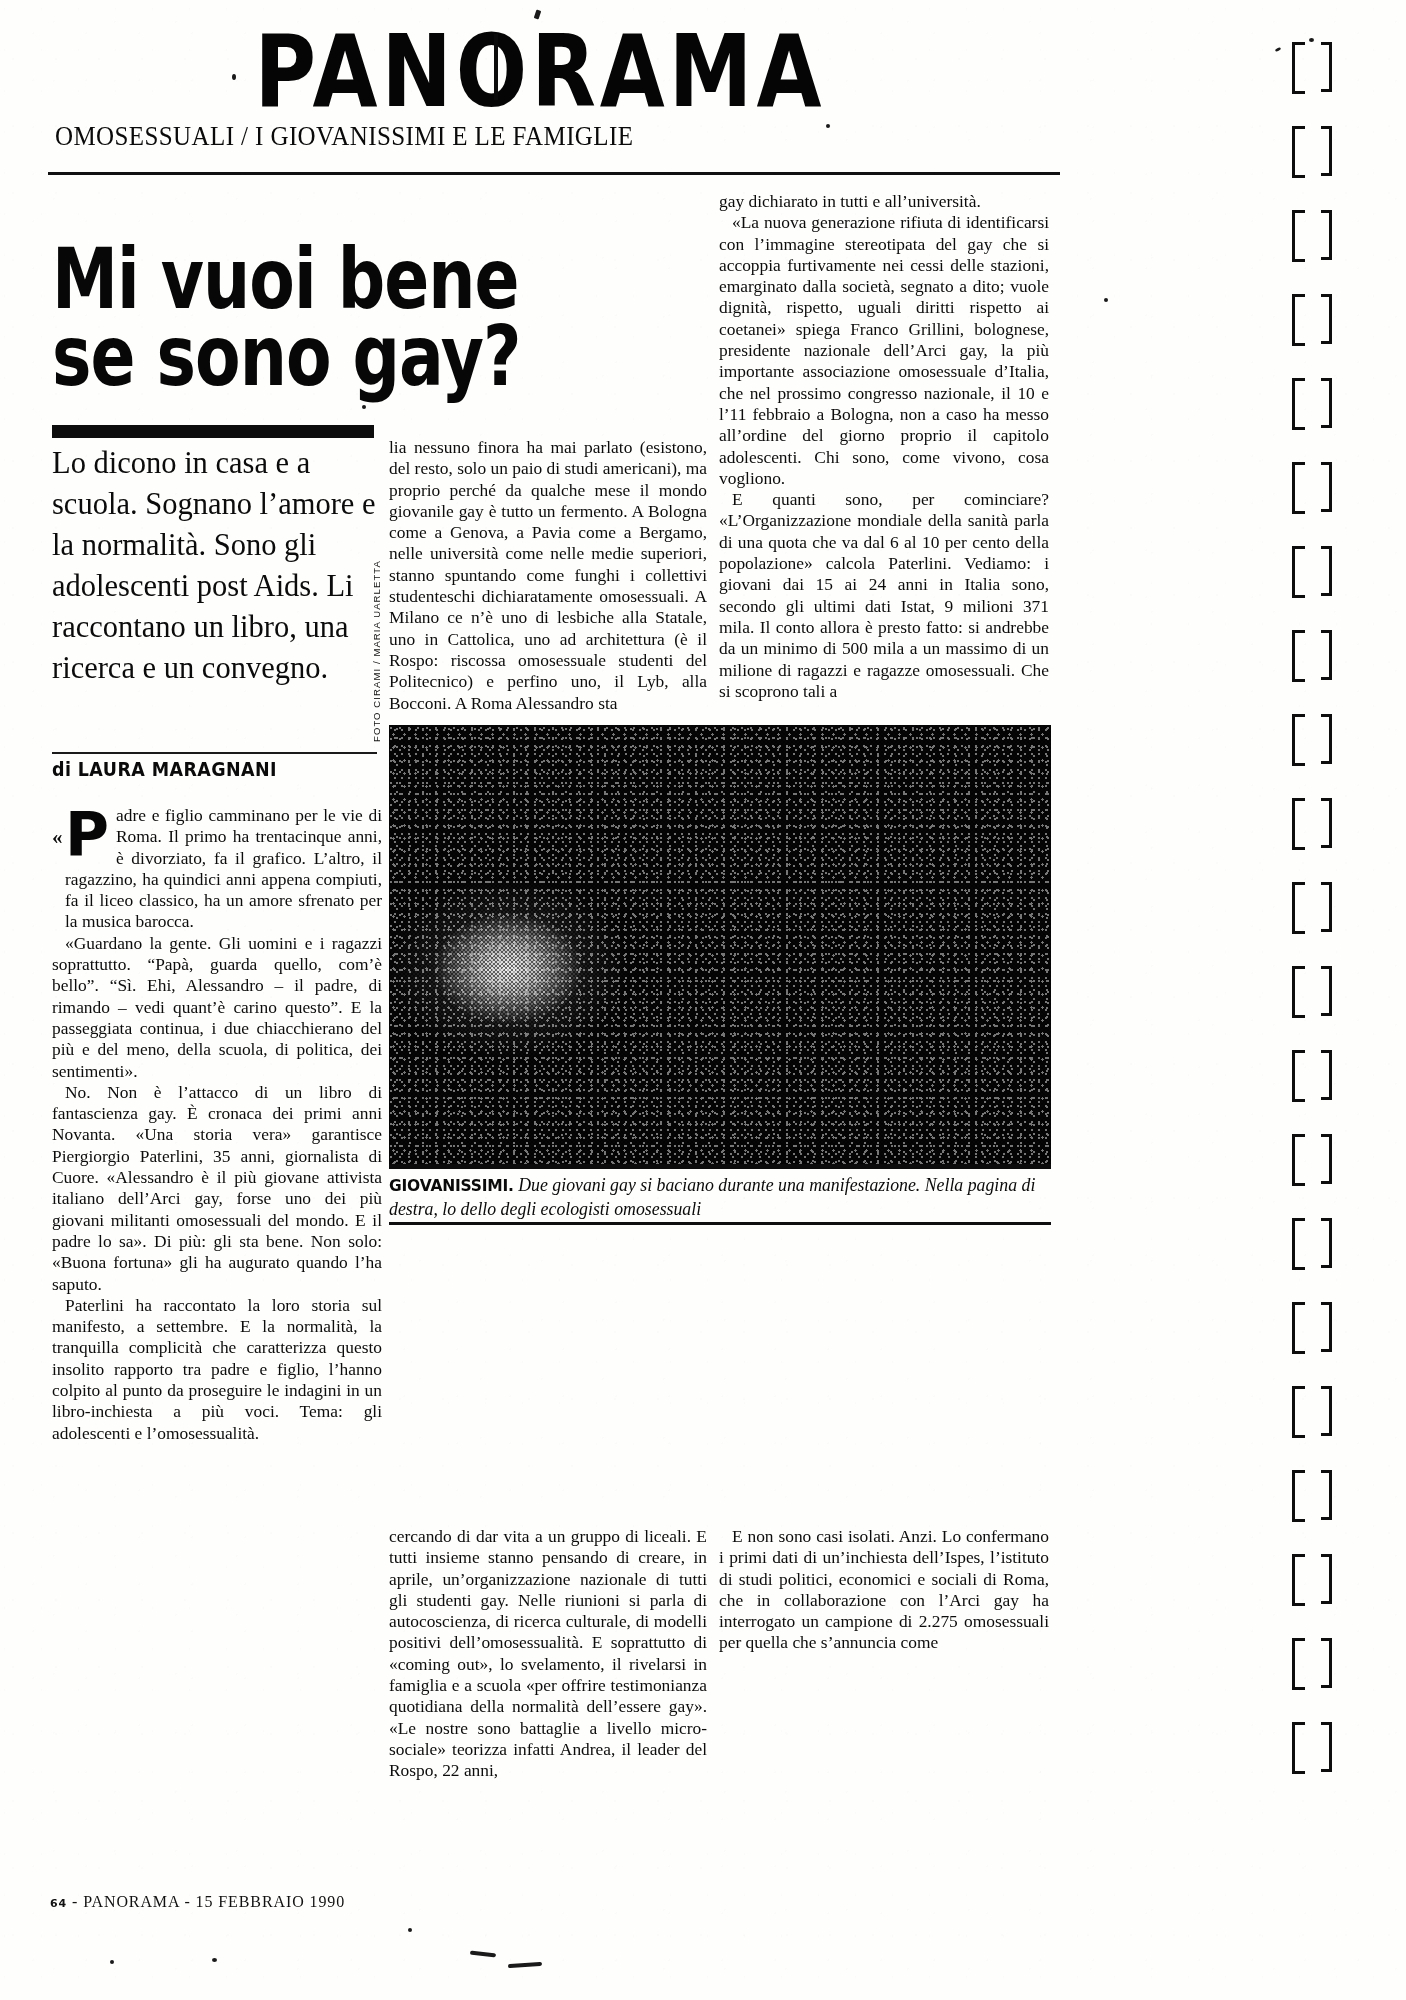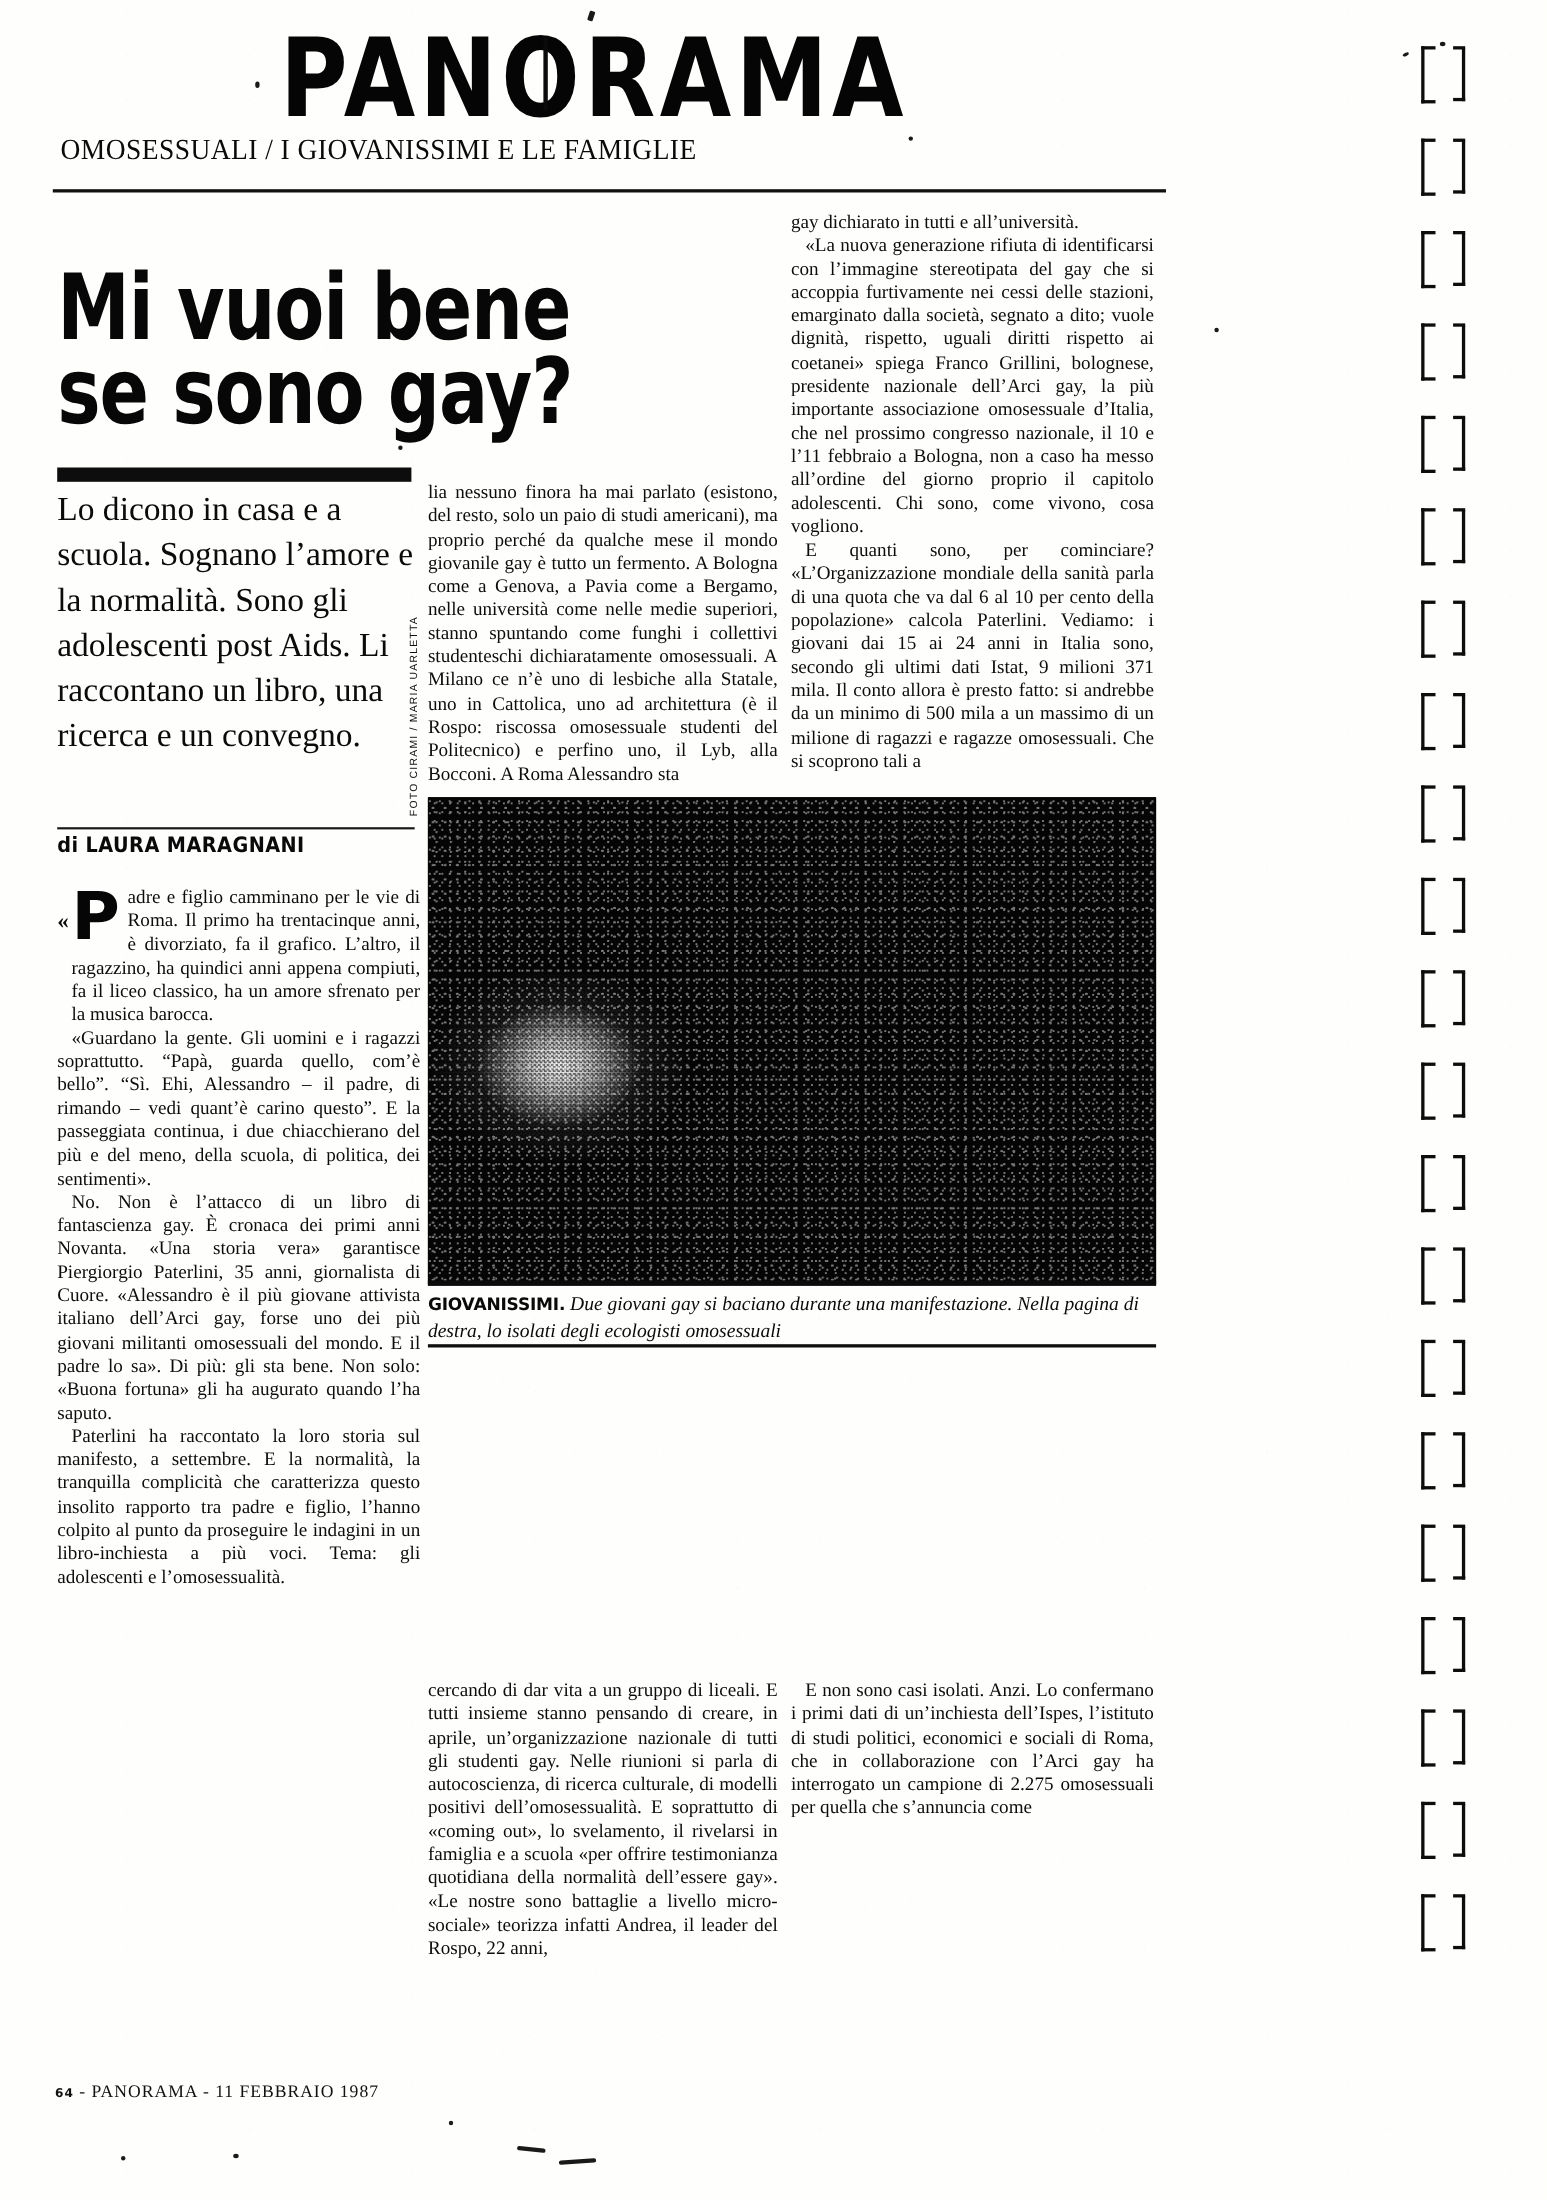--- a/index.html
+++ b/index.html
@@ -215,35 +215,35 @@
 
   <div class="photo">
     <div class="p-noise"></div>
     <div class="halftone"></div>
     <div class="speck"></div>
   </div>
   <div class="photocredit">FOTO CIRAMI / MARIA UARLETTA</div>
 
   <div class="cap-rule-top"></div>
   <div class="caption">
-    <b>GIOVANISSIMI.</b><span> Due giovani gay si baciano durante una manifestazione. Nella pagina di destra, lo isolati degli ecologisti omosessuali</span>
+    <b>GIOVANISSIMI.</b><span> Due giovani gay si baciano durante una manifestazione. Nella pagina di destra, lo dello degli ecologisti omosessuali</span>
   </div>
   <div class="cap-rule-bot"></div>
 
   <div class="col" id="col2b">
     <p class="noind">cercando di dar vita a un gruppo di liceali. E tutti insieme stanno pensando di creare, in aprile, un’organizzazione nazionale di tutti gli studenti gay. Nelle riunioni si parla di autocoscienza, di ricerca culturale, di modelli positivi dell’omosessualità. E soprattutto di «coming out», lo svelamento, il rivelarsi in famiglia e a scuola «per offrire testimonianza quotidiana della normalità dell’essere gay». «Le nostre sono battaglie a livello micro-sociale» teorizza infatti Andrea, il leader del Rospo, 22 anni,</p>
   </div>
 
   <div class="col" id="col3b">
     <p>E non sono casi isolati. Anzi. Lo confermano i primi dati di un’inchiesta dell’Ispes, l’istituto di studi politici, economici e sociali di Roma, che in collaborazione con l’Arci gay ha interrogato un campione di 2.275 omosessuali per quella che s’annuncia come</p>
   </div>
 
   <div class="footer">
     <b>64</b>
-    <span>- PANORAMA - 11 FEBBRAIO 1987</span>
+    <span>- PANORAMA - 15 FEBBRAIO 1990</span>
   </div>
 
   <div class="binder">
     <div class="bmark" style="top:42px;">
         <i class="lh"></i>
         <i class="lt"></i>
         <i class="lb"></i>
         <i class="rh"></i>
         <i class="rt"></i>
         <i class="rb"></i>

